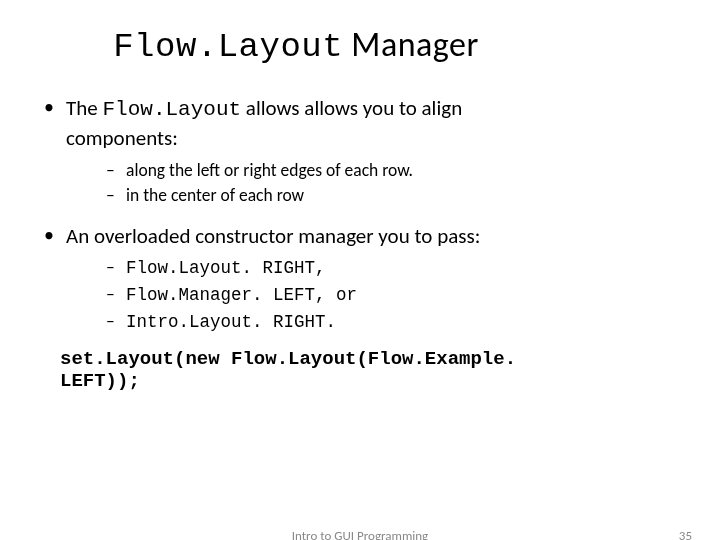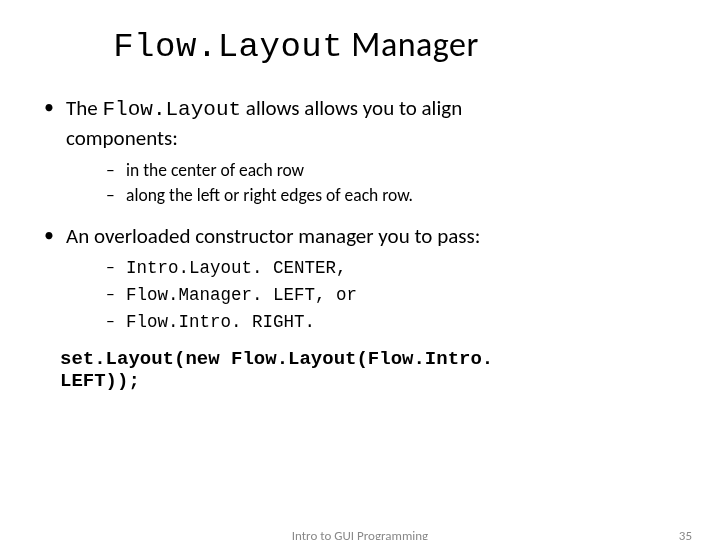--- a/index.html
+++ b/index.html
@@ -26,37 +26,37 @@
 
   <h1 class="title">
     <span class="code">Flow.Layout</span><span> Manager</span>
   </h1>
 
   <ul class="top">
 
     <li>
       <span>The </span><span class="code">Flow.Layout</span><span> allows allows you to align components:</span>
       <ul class="sub">
+        <li><span>along the left or right edges of each row.</span></li>
         <li><span>in the center of each row</span></li>
-        <li><span>along the left or right edges of each row.</span></li>
       </ul>
     </li>
 
     <li>
       <span>An overloaded constructor manager you to pass:</span>
       <ul class="sub">
-        <li><span class="code">Intro.Layout. CENTER,</span></li>
+        <li><span class="code">Flow.Layout. RIGHT,</span></li>
         <li><span class="code">Flow.Manager. LEFT, or</span></li>
-        <li><span class="code">Flow.Intro. RIGHT.</span></li>
+        <li><span class="code">Intro.Layout. RIGHT.</span></li>
       </ul>
     </li>
 
 
   </ul>
 
-  <div class="codeblock">set.Layout(new Flow.Layout(Flow.Intro. LEFT));</div>
+  <div class="codeblock">set.Layout(new Flow.Layout(Flow.Example. LEFT));</div>
 
   <div class="footer">
     <span class="footer-center">Intro to GUI Programming</span>
     <span class="footer-right">35</span>
   </div>
 
 </div>
 
 </body></html>

